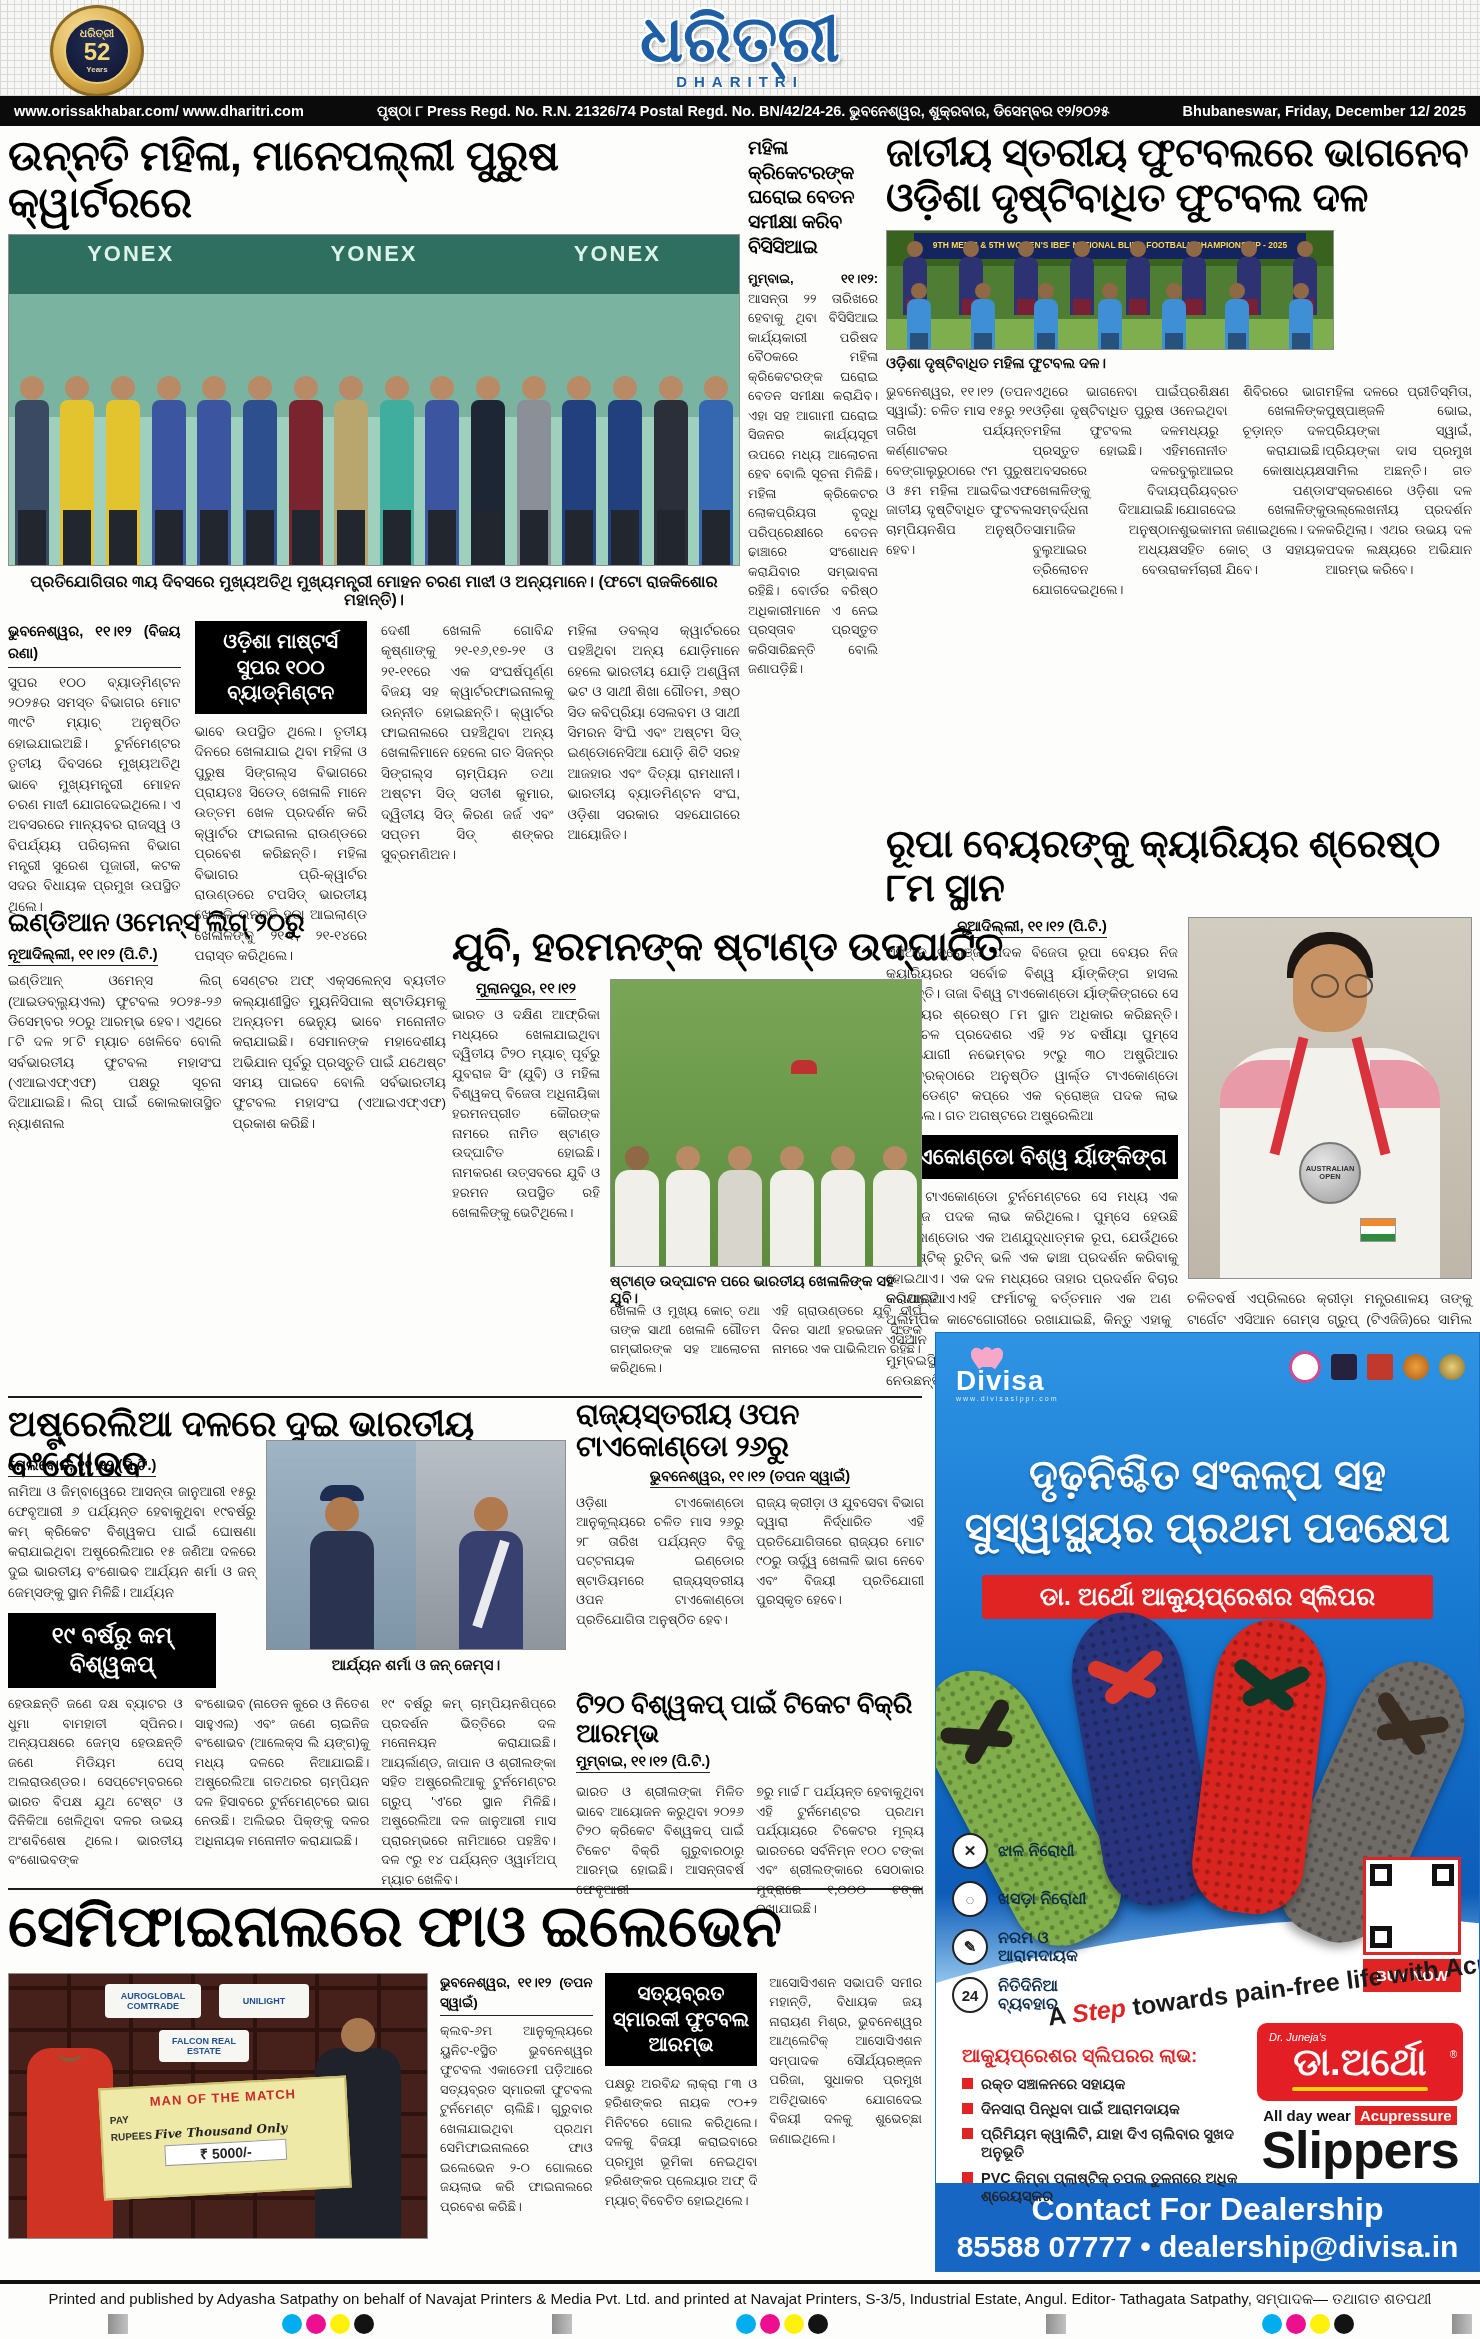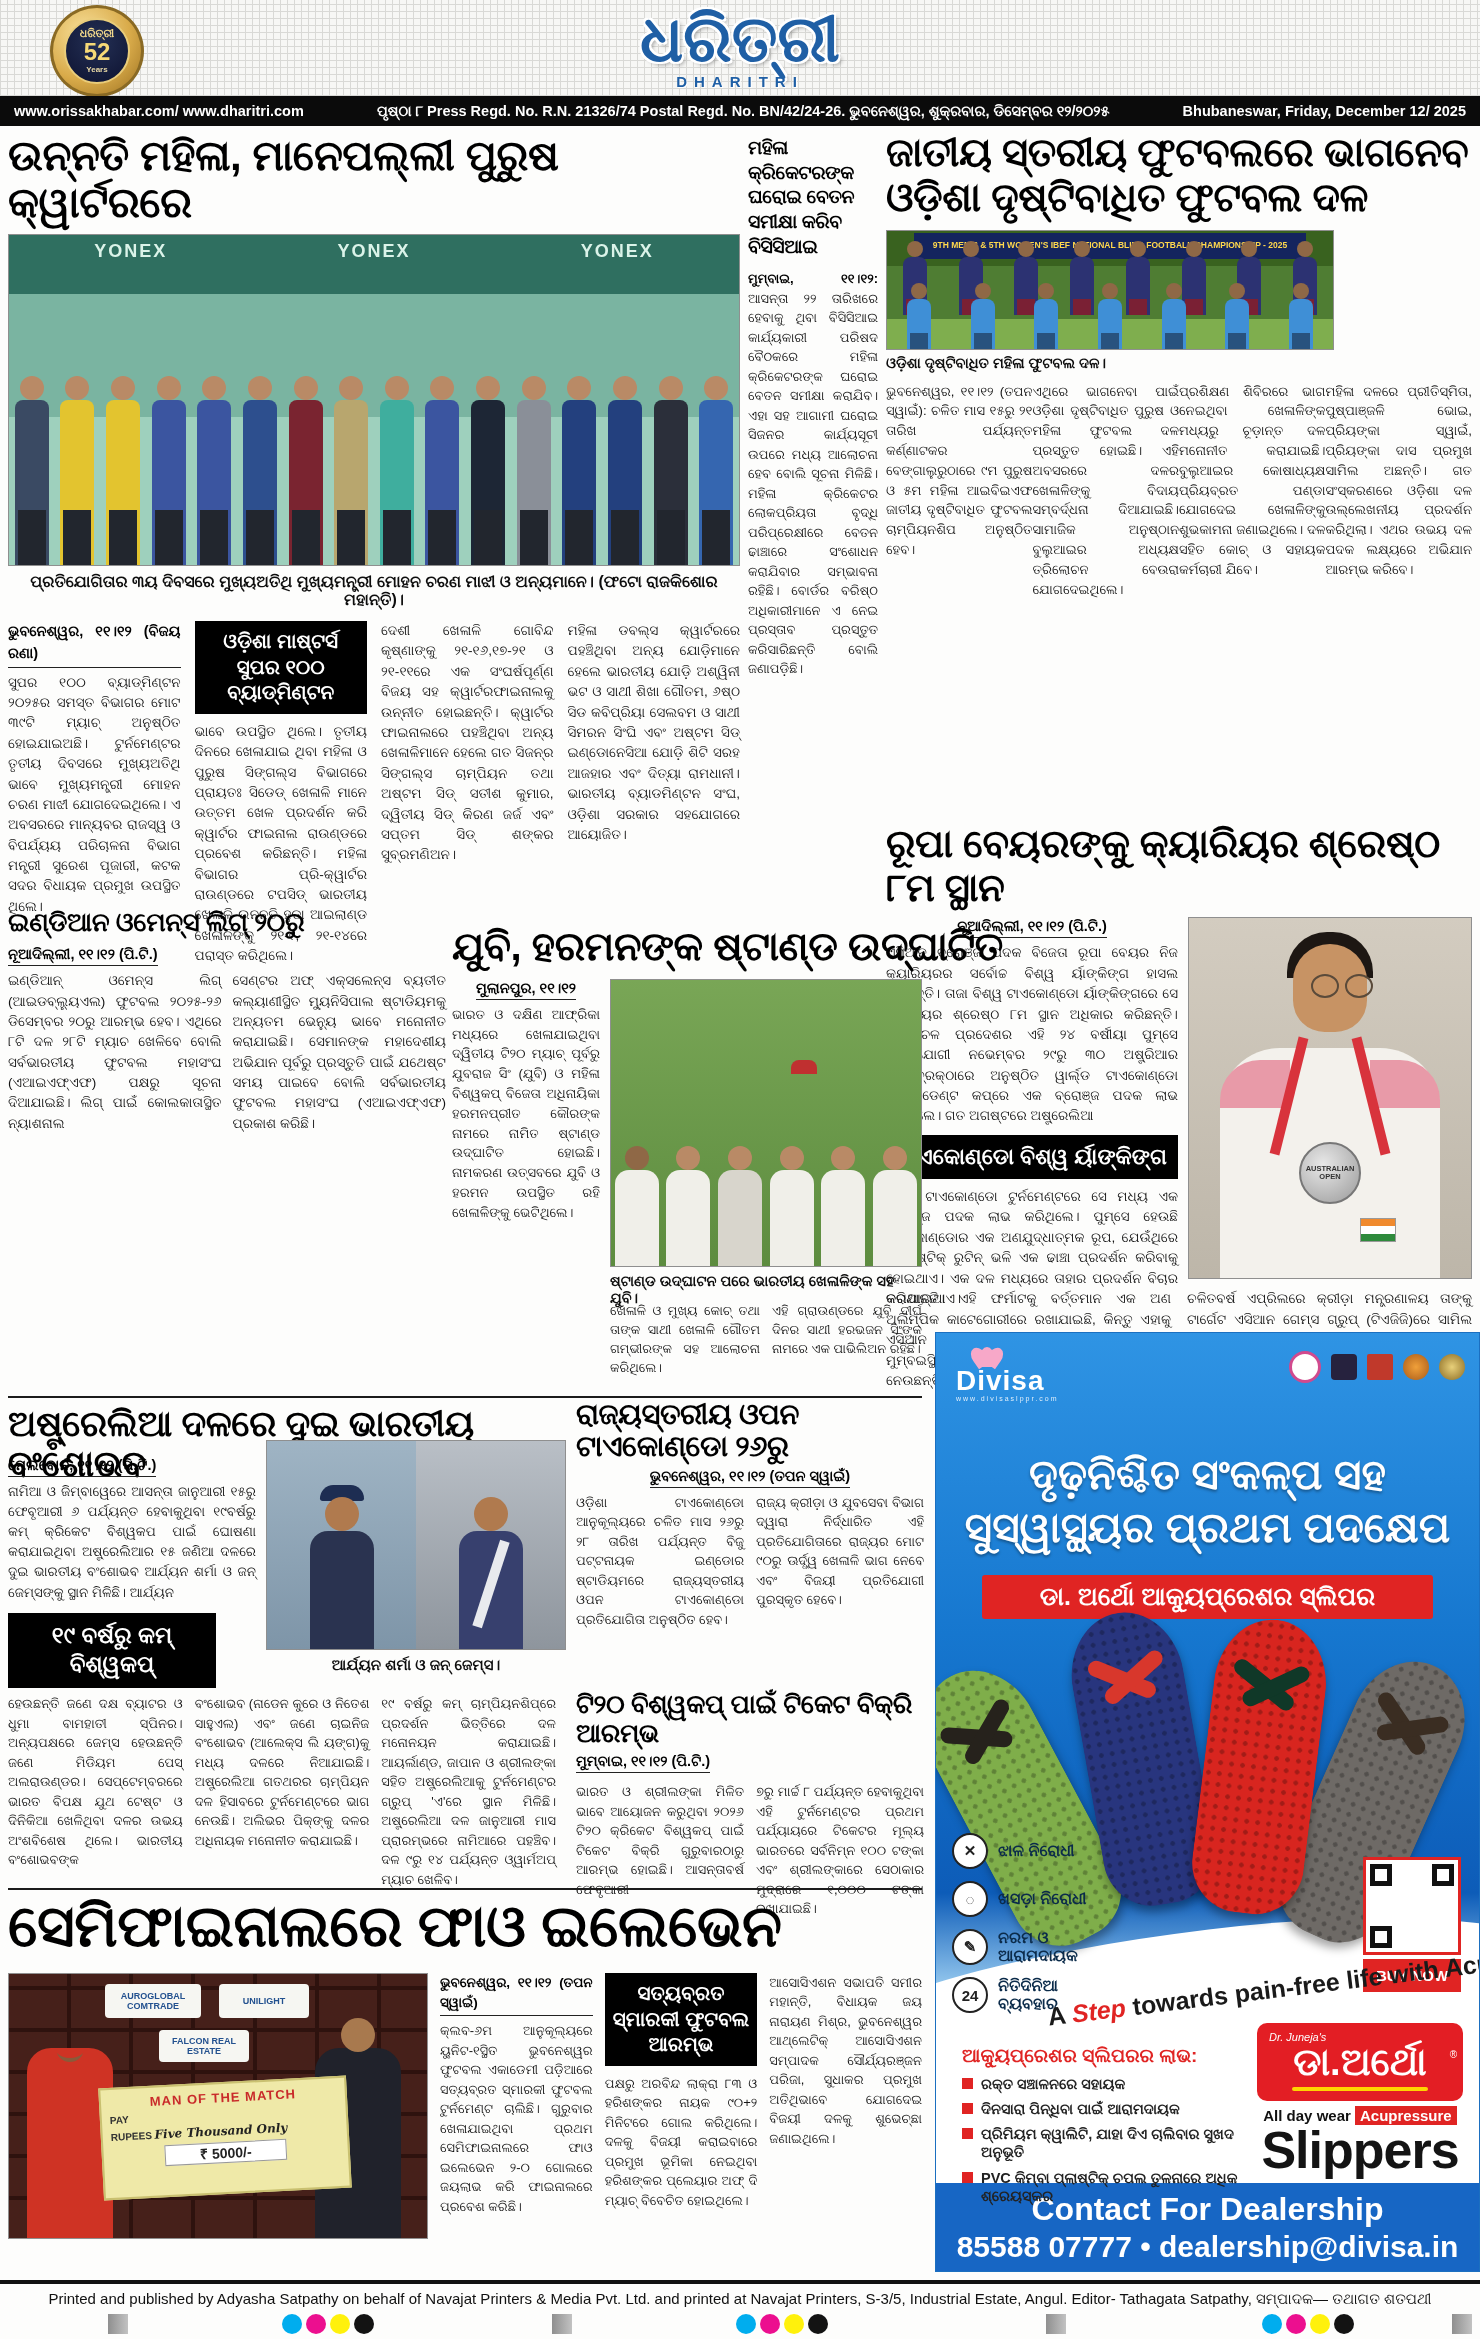--- a/index.html
+++ b/index.html
@@ -40,21 +40,21 @@
   .rule{background:#1c1c1c;}
   
   .prow{display:flex;justify-content:space-around;align-items:flex-end;position:absolute;left:0;right:0;bottom:0;}
   .pers{position:relative;width:34px;height:150px;border-radius:8px 8px 0 0;background:#3a4a63;}
   .pers::before{content:"";position:absolute;top:-24px;left:50%;transform:translateX(-50%);
     width:24px;height:24px;border-radius:50%;background:#b98a66;}
   .pers::after{content:"";position:absolute;bottom:0;left:3px;right:3px;height:55px;background:#22262e;}
   
   .bd-photo{background:linear-gradient(180deg,#2f6f60 0 18%,#7ab4a1 18% 55%,#9ed0bd 55% 100%);}
   .bd-banner{position:absolute;top:6px;left:0;right:0;display:flex;justify-content:space-around;
-    color:#eafff5;font-weight:800;font-size:18px;letter-spacing:2px;opacity:.92;}
+    color:#eafff5;font-weight:800;font-size:22px;letter-spacing:2px;opacity:.92;}
   .bd-photo .pers{height:165px;}
   .bd-photo .pers:nth-child(2),.bd-photo .pers:nth-child(3){background:#e3c42f;}
   .bd-photo .pers:nth-child(4),.bd-photo .pers:nth-child(5),.bd-photo .pers:nth-child(10){background:#3b55a0;}
   .bd-photo .pers:nth-child(6){background:#2d4f8e;}
   .bd-photo .pers:nth-child(7){background:#7a2430;}
   .bd-photo .pers:nth-child(8){background:#b8a66e;}
   .bd-photo .pers:nth-child(9){background:#3fae9e;}
   .bd-photo .pers:nth-child(11){background:#1d2635;}
   .bd-photo .pers:nth-child(12){background:#8a8f98;}
   .bd-photo .pers:nth-child(13),.bd-photo .pers:nth-child(14){background:#23407e;}

